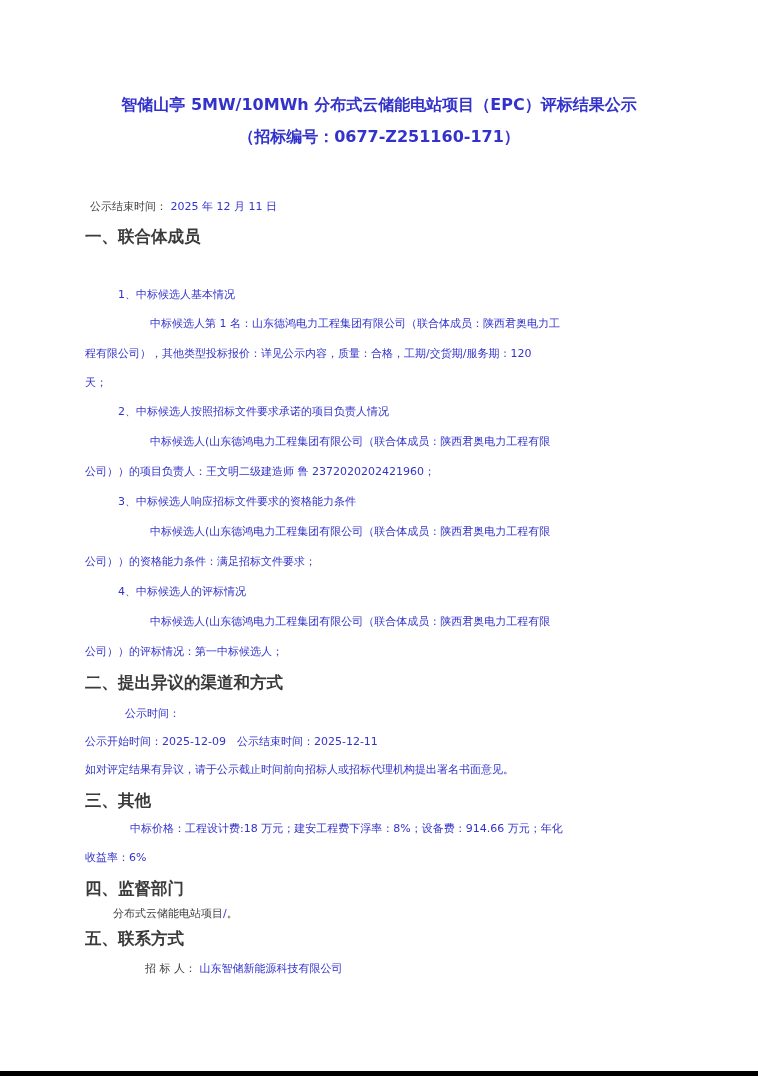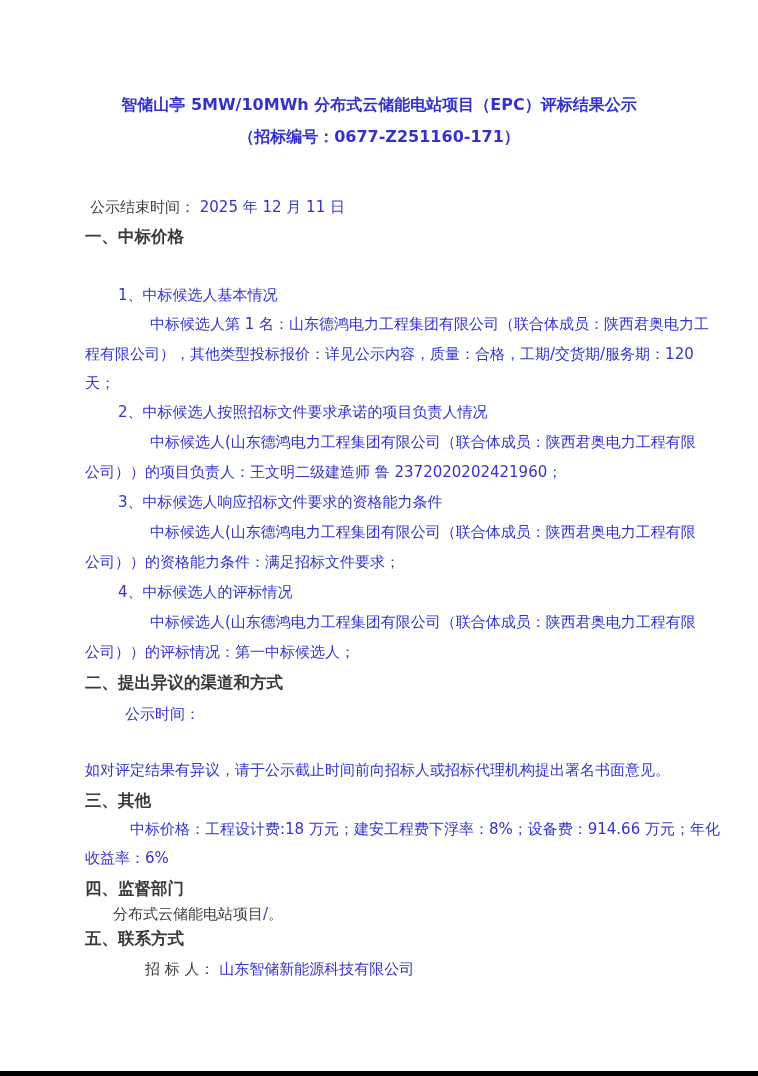--- a/index.html
+++ b/index.html
@@ -11,21 +11,21 @@
     position: relative;
     width: 758px;
     height: 1076px;
     background: #ffffff;
     overflow: hidden;
     font-family: "DejaVu Sans", "Liberation Sans", sans-serif;
   }
   .line {
     position: absolute;
     white-space: nowrap;
-    font-size: 15px;
+    font-size: 11px;
     line-height: 20px;
     color: #3333cc;
   }
   .center {
     left: 0;
     width: 758px;
     text-align: center;
   }
   .title-text {
     font-size: 16px;
@@ -54,21 +54,21 @@
 <div class="page">
 
   <div class="line center title-text" style="top:95px;">智储山亭 5MW/10MWh 分布式云储能电站项目（EPC）评标结果公示</div>
   <div class="line center title-text" style="top:127px;">（招标编号：0677-Z251160-171）</div>
 
   <div class="line" style="top:197px;left:90px;">
     <span class="dark">公示结束时间：</span>
     <span class="blue">2025 年 12 月 11 日</span>
   </div>
 
-  <div class="line heading" style="top:227px;left:85px;">一、中标价格</div>
+  <div class="line heading" style="top:227px;left:85px;">一、联合体成员</div>
 
 
   <div class="line" style="top:285px;left:118px;">1、中标候选人基本情况</div>
   <div class="line" style="top:314px;left:150px;">中标候选人第 1 名：山东德鸿电力工程集团有限公司（联合体成员：陕西君奥电力工</div>
   <div class="line" style="top:344px;left:85px;">程有限公司），其他类型投标报价：详见公示内容，质量：合格，工期/交货期/服务期：120</div>
   <div class="line" style="top:373px;left:85px;">天；</div>
 
   <div class="line" style="top:402px;left:118px;">2、中标候选人按照招标文件要求承诺的项目负责人情况</div>
   <div class="line" style="top:432px;left:150px;">中标候选人(山东德鸿电力工程集团有限公司（联合体成员：陕西君奥电力工程有限</div>
   <div class="line" style="top:462px;left:85px;">公司））的项目负责人：王文明二级建造师 鲁 2372020202421960；</div>
@@ -76,20 +76,21 @@
   <div class="line" style="top:492px;left:118px;">3、中标候选人响应招标文件要求的资格能力条件</div>
   <div class="line" style="top:522px;left:150px;">中标候选人(山东德鸿电力工程集团有限公司（联合体成员：陕西君奥电力工程有限</div>
   <div class="line" style="top:552px;left:85px;">公司））的资格能力条件：满足招标文件要求；</div>
 
   <div class="line" style="top:582px;left:118px;">4、中标候选人的评标情况</div>
   <div class="line" style="top:612px;left:150px;">中标候选人(山东德鸿电力工程集团有限公司（联合体成员：陕西君奥电力工程有限</div>
   <div class="line heading" style="top:673px;left:85px;">二、提出异议的渠道和方式</div>
 
   <div class="line" style="top:642px;left:85px;">公司））的评标情况：第一中标候选人；</div>
   <div class="line" style="top:704px;left:125px;">公示时间：</div>
+  <div class="line" style="top:732px;left:85px;">公示开始时间：2025-12-09　公示结束时间：2025-12-11</div>
   <div class="line" style="top:760px;left:85px;">如对评定结果有异议，请于公示截止时间前向招标人或招标代理机构提出署名书面意见。</div>
 
   <div class="line heading" style="top:791px;left:85px;">三、其他</div>
   <div class="line" style="top:819px;left:130px;">中标价格：工程设计费:18 万元；建安工程费下浮率：8%；设备费：914.66 万元；年化</div>
   <div class="line" style="top:848px;left:85px;">收益率：6%</div>
 
   <div class="line heading" style="top:879px;left:85px;">四、监督部门</div>
   <div class="line" style="top:904px;left:113px;">
     <span class="dark">分布式云储能电站项目</span><span class="blue">/</span><span class="dark">。</span>
   </div>

